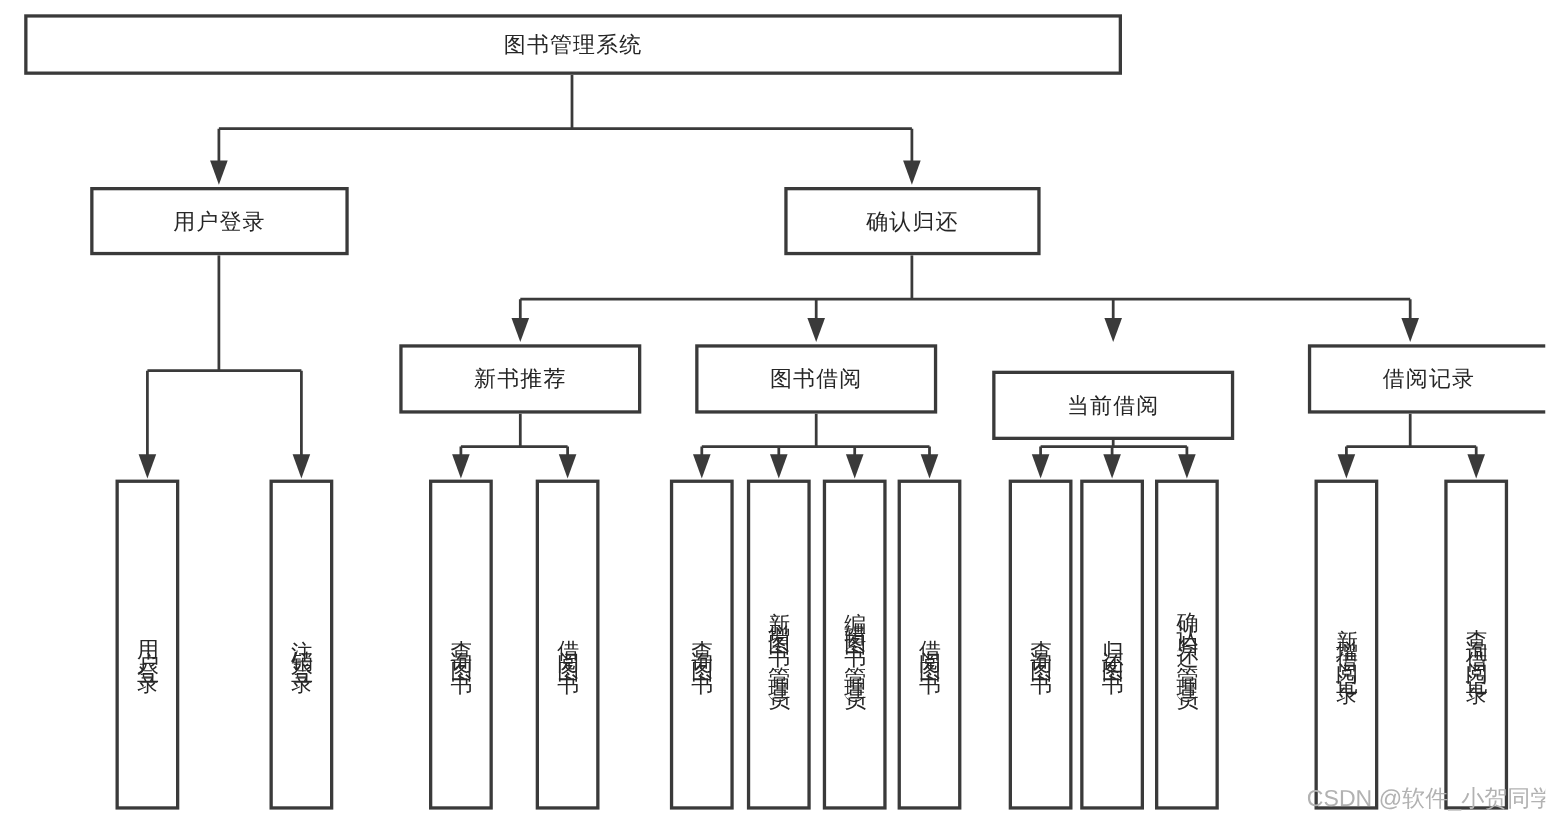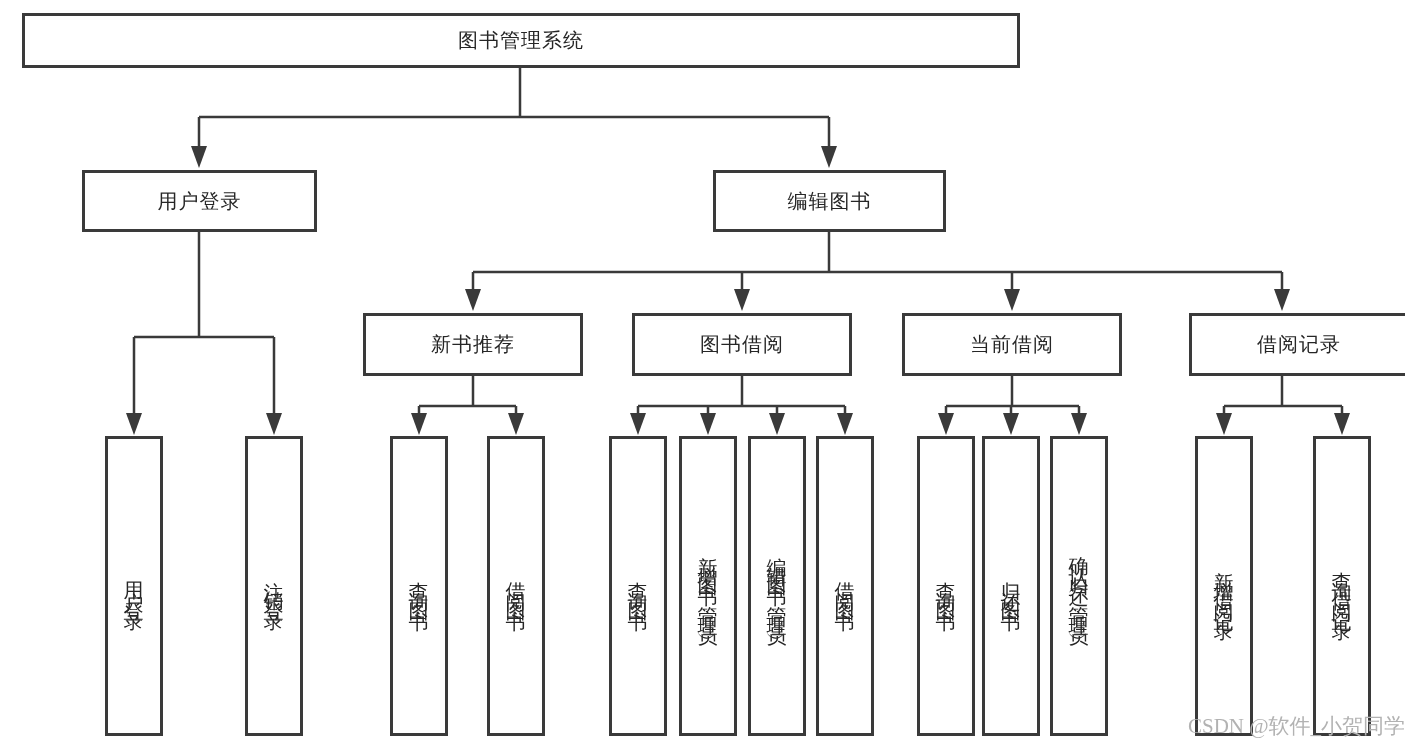--- a/index.html
+++ b/index.html
@@ -1,20 +1,20 @@
 <!DOCTYPE html>
 <html><head>
 <meta charset="utf-8">
 <style>
   html,body{margin:0;padding:0;background:#ffffff;}
   .canvas{
     position:relative;
     width:1405px;height:747px;
     background:#ffffff;
-    font-family:Liberation Serif, serif;
+    font-family:Liberation Sans, sans-serif;
     color:#262626;
     overflow:hidden;
   }
   .wires{position:absolute;left:0;top:0;width:1405px;height:747px;}
   .node{
     position:absolute;
     box-sizing:border-box;
     background:#ffffff;
     border:3px solid #3a3a3a;
     display:flex;align-items:center;justify-content:center;
@@ -35,21 +35,21 @@
   }
   
   .n-root{left:22px;top:13px;width:998px;height:55px;}
   
   .n-userlogin{left:82px;top:170px;width:235px;height:62px;}
   .n-bookmgmt{left:713px;top:170px;width:233px;height:62px;}
   
   .n-l3{top:313px;width:220px;height:63px;}
   .n-newbooks{left:363px;}
   .n-borrow{left:632px;}
-  .n-current{left:902px;}
+  .n-current{left:902px;margin-top:24px;}
   .n-records{left:1172px;margin-left:17px;}
   
   .lf-u1{left:105px;} .lf-u2{left:245px;}
   .lf-n1{left:390px;} .lf-n2{left:487px;}
   .lf-b1{left:609px;} .lf-b2{left:679px;} .lf-b3{left:748px;} .lf-b4{left:816px;}
   .lf-c1{left:917px;} .lf-c2{left:982px;} .lf-c3{left:1050px;}
   .lf-r1{left:1195px;} .lf-r2{left:1313px;}
   .watermark{
     position:absolute;
     left:1188px;top:712px;
@@ -127,21 +127,21 @@
   </svg>
 
   <div class="node n-root">
     <span>图书管理系统</span>
   </div>
 
   <div class="node n-userlogin">
     <span>用户登录</span>
   </div>
   <div class="node n-bookmgmt">
-    <span>编辑图书</span>
+    <span>确认归还</span>
   </div>
 
   <div class="node n-l3 n-borrow">
     <span>图书借阅</span>
   </div>
   <div class="node n-l3 n-newbooks">
     <span>新书推荐</span>
   </div>
   <div class="node n-l3 n-current">
     <span>当前借阅</span>

